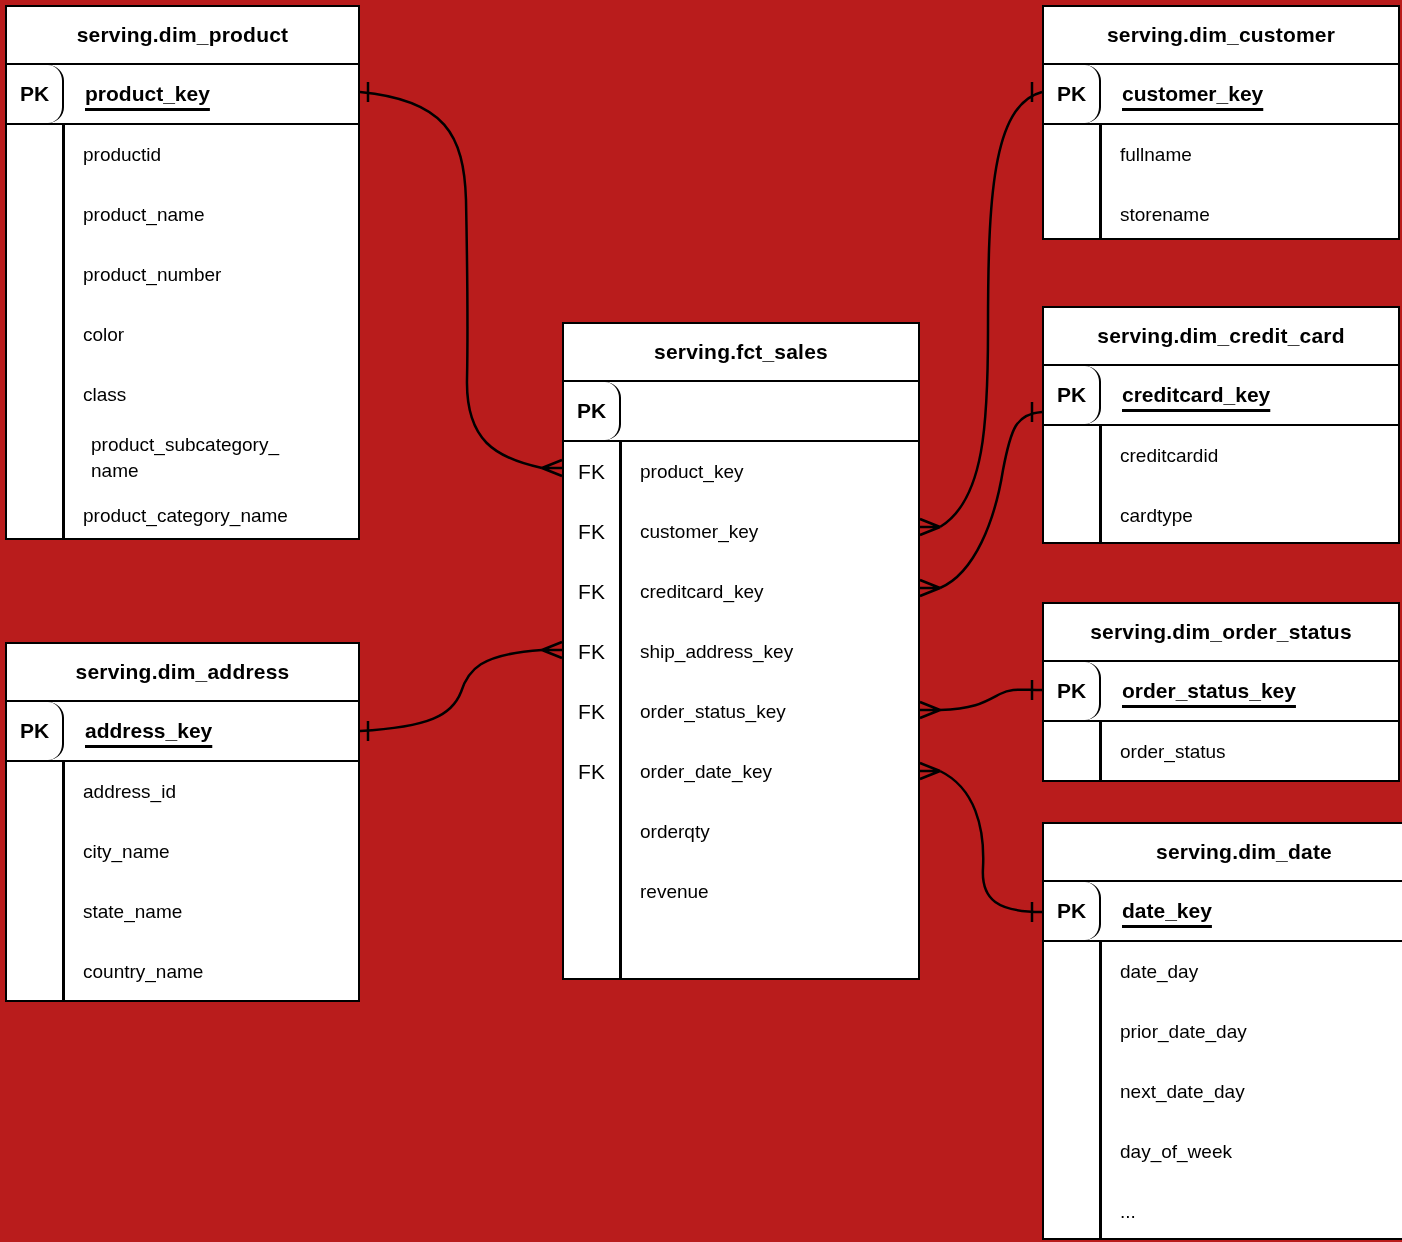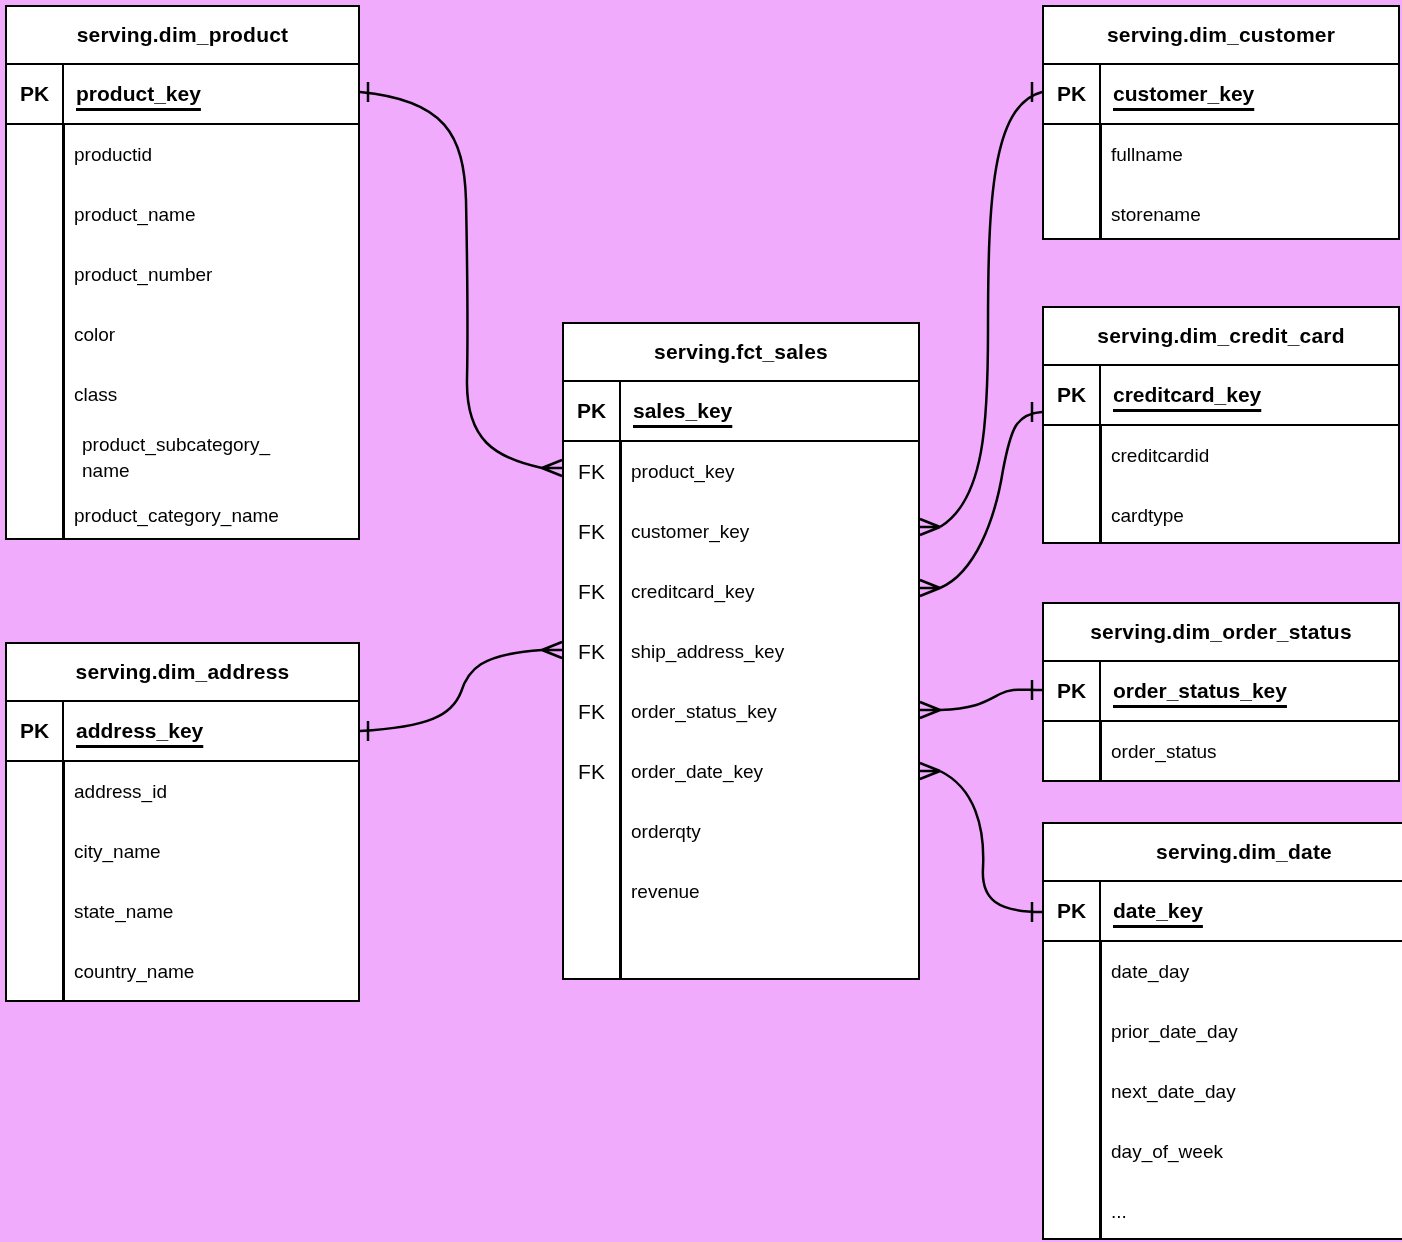--- a/index.html
+++ b/index.html
@@ -6,21 +6,21 @@
     margin: 0;
     padding: 0;
     background: #ffffff;
     font-family: "Liberation Sans", sans-serif;
     color: #000000;
   }
   .canvas {
     position: relative;
     width: 1402px;
     height: 1242px;
-    background: #f0abfc;
+    background: #b91c1c;
     overflow: hidden;
   }
   .erd-table {
     position: absolute;
     box-sizing: border-box;
     border: 2.5px solid #000;
     background: #fff;
     display: flex;
     flex-direction: column;
   }
@@ -42,30 +42,31 @@
     display: flex;
     align-items: stretch;
   }
   .key-cell {
     width: 55px;
     flex: none;
     display: flex;
     align-items: center;
     justify-content: center;
     font-size: 21px;
+    border-radius: 16px;
   }
   .pk-row .key-cell {
     border-right: 2.5px solid #000;
     font-weight: bold;
   }
   .name-cell {
     flex: 1;
     display: flex;
     align-items: center;
-    padding-left: 12px;
+    padding-left: 21px;
     font-size: 19px;
   }
   .pk-row .name-cell {
     font-weight: bold;
     font-size: 21px;
   }
   .pk-underline {
     text-decoration: underline;
     text-decoration-thickness: 2.5px;
     text-underline-offset: 7px;
@@ -178,23 +179,20 @@
           <div class="key-cell"></div>
           <div class="name-cell">country_name</div>
         </div>
     </div>
   </div>
 
   <div class="erd-table" style="left:562px; top:322px; width:358px; height:658px;">
     <div class="tbl-title">serving.fct_sales</div>
     <div class="pk-row">
       <div class="key-cell">PK</div>
-      <div class="name-cell">
-          <span class="pk-underline">sales_key</span>
-        </div>
     </div>
     <div class="tbl-body">
       <div class="field-row">
           <div class="key-cell">FK</div>
           <div class="name-cell">product_key</div>
         </div>
       <div class="field-row">
           <div class="key-cell">FK</div>
           <div class="name-cell">customer_key</div>
         </div>

